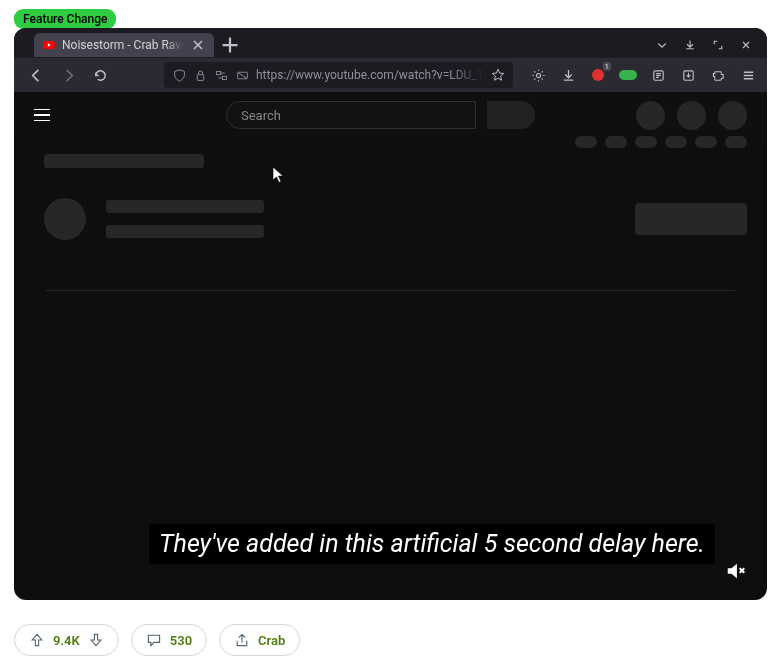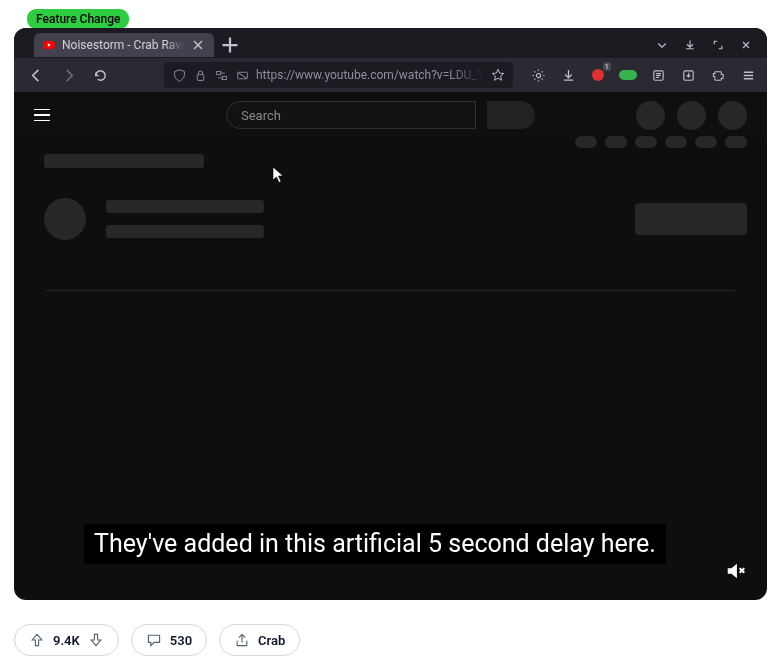--- a/index.html
+++ b/index.html
@@ -16,21 +16,20 @@
     .feature-badge {
       position: absolute;
       top: 9px;
       left: 14px;
       background: #2ECC40;
       color: #000;
       font-size: 12px;
       font-weight: 500;
       padding: 3px 9px;
       border-radius: 9px;
-      margin-left: 13px;
     }
 
     
     .screenshot {
       position: absolute;
       top: 28px;
       left: 14px;
       width: 753px;
       height: 572px;
       background: #0e0e0e;
@@ -333,22 +332,23 @@
       margin: 50px 32px 0;
     }
 
     
     .caption-wrap {
       position: absolute;
       bottom: 36px;
       left: 0;
       right: 0;
       display: flex;
-      justify-content: flex-start;
-      padding: 0 70px;
+      justify-content: flex-end;
+      padding: 0 52px;
+      font-style: italic;
     }
     .caption {
       background: #000;
       color: #fff;
       font-size: 25px;
       font-weight: 400;
       line-height: 1.3;
       padding: 4px 10px;
       text-align: left;
     }
@@ -377,21 +377,21 @@
       height: 32px;
       border: 1px solid #cfd9de;
       border-radius: 16px;
       background: #fff;
       display: flex;
       align-items: center;
       padding: 0 14px;
       gap: 8px;
       font-size: 13px;
       font-weight: 600;
-      color: #0f172a;
+      color: #4d7c0f;
       justify-content: space-between;
     }
     .pill svg { width: 16px; height: 16px; }
     .vote-icon { color: #536471; display:flex;align-items:center; }
   </style>
 </head>
 <body>
 
 <div class="feature-badge">Feature Change</div>
 

